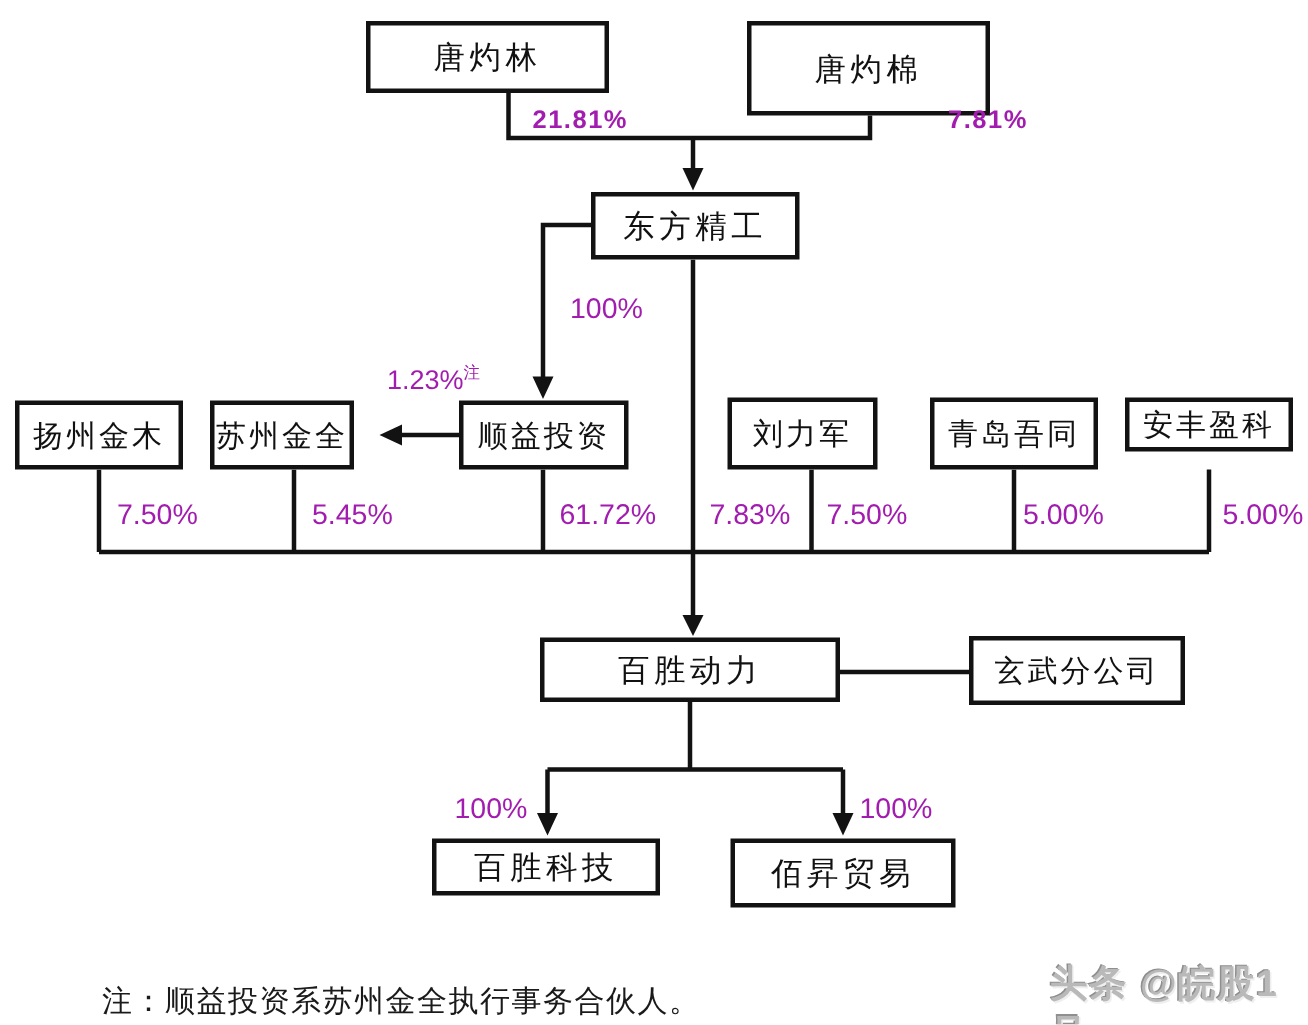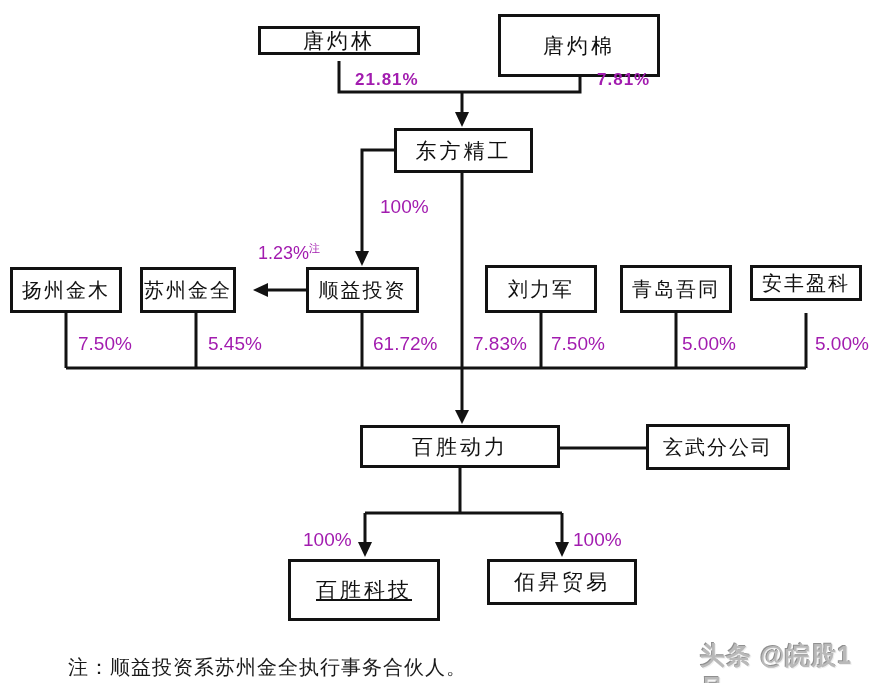--- a/index.html
+++ b/index.html
@@ -48,36 +48,36 @@
     <g fill="#121212" stroke="none">
       <polygon points="455,112 469,112 462,127"></polygon>
       <polygon points="355,251 369,251 362,266"></polygon>
       <polygon points="455,410 469,410 462,424"></polygon>
       <polygon points="268,283 268,297 253,290"></polygon>
       <polygon points="358,542 372,542 365,557"></polygon>
       <polygon points="555,542 569,542 562,557"></polygon>
     </g>
   </svg>
 
-  <div class="node" style="left:258px;top:14px;width:162px;height:29px;margin-top:12px;">唐灼林</div>
+  <div class="node" style="left:244px;top:14px;width:162px;height:48px;">唐灼林</div>
   <div class="node" style="left:498px;top:14px;width:162px;height:63px;">唐灼棉</div>
   <div class="node" style="left:394px;top:128px;width:139px;height:45px;text-align:center;">东方精工</div>
   <div class="node" style="left:10px;top:267px;width:112px;height:46px;font-size:20px;letter-spacing:2px;">扬州金木</div>
   <div class="node" style="left:140px;top:267px;width:96px;height:46px;font-size:20px;letter-spacing:2px;">苏州金全</div>
   <div class="node" style="left:306px;top:267px;width:113px;height:46px;font-size:20px;letter-spacing:2px;">顺益投资</div>
-  <div class="node" style="left:485px;top:265px;width:112px;height:48px;font-size:20px;letter-spacing:2px;">刘力军</div>
+  <div class="node" style="left:485px;top:265px;width:100px;height:48px;font-size:20px;letter-spacing:2px;">刘力军</div>
   <div class="node" style="left:620px;top:265px;width:112px;height:48px;font-size:20px;letter-spacing:2px;">青岛吾同</div>
   <div class="node" style="left:750px;top:265px;width:112px;height:36px;font-size:20px;letter-spacing:2px;">安丰盈科</div>
   <div class="node" style="left:360px;top:425px;width:200px;height:43px;">百胜动力</div>
   <div class="node" style="left:646px;top:424px;width:144px;height:46px;font-size:20px;letter-spacing:2px;">玄武分公司</div>
-  <div class="node" style="left:288px;top:559px;width:152px;height:62px;text-decoration:underline;">百胜科技</div>
+  <div class="node" style="left:288px;top:559px;width:152px;height:38px;">百胜科技</div>
   <div class="node" style="left:487px;top:559px;width:150px;height:46px;">佰昇贸易</div>
 
   <div class="lbl b" style="left:355px;top:70px;">21.81%</div>
-  <div class="lbl b" style="left:597px;top:70px;">7.81%</div>
+  <div class="lbl b" style="left:632px;top:70px;">7.81%</div>
   <div class="lbl" style="left:380px;top:196px;">100%</div>
   <div class="lbl" style="left:258px;top:241px;font-size:18px;"><span>1.23%</span><sup>注</sup></div>
   <div class="lbl" style="left:78px;top:333px;">7.50%</div>
   <div class="lbl" style="left:208px;top:333px;">5.45%</div>
   <div class="lbl" style="left:373px;top:333px;">61.72%</div>
   <div class="lbl" style="left:473px;top:333px;">7.83%</div>
   <div class="lbl" style="left:551px;top:333px;">7.50%</div>
   <div class="lbl" style="left:682px;top:333px;">5.00%</div>
   <div class="lbl" style="left:815px;top:333px;">5.00%</div>
   <div class="lbl" style="left:303px;top:529px;">100%</div>

